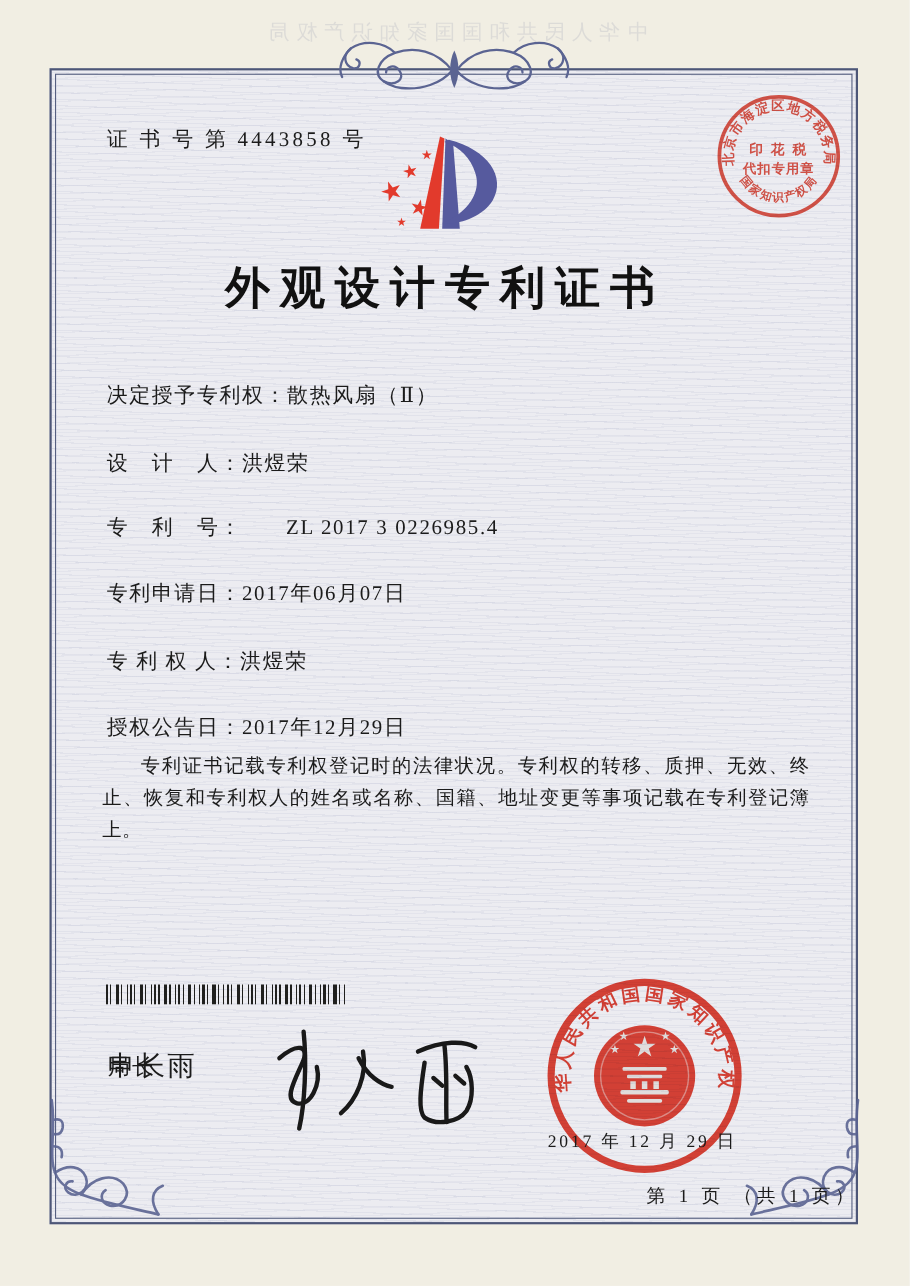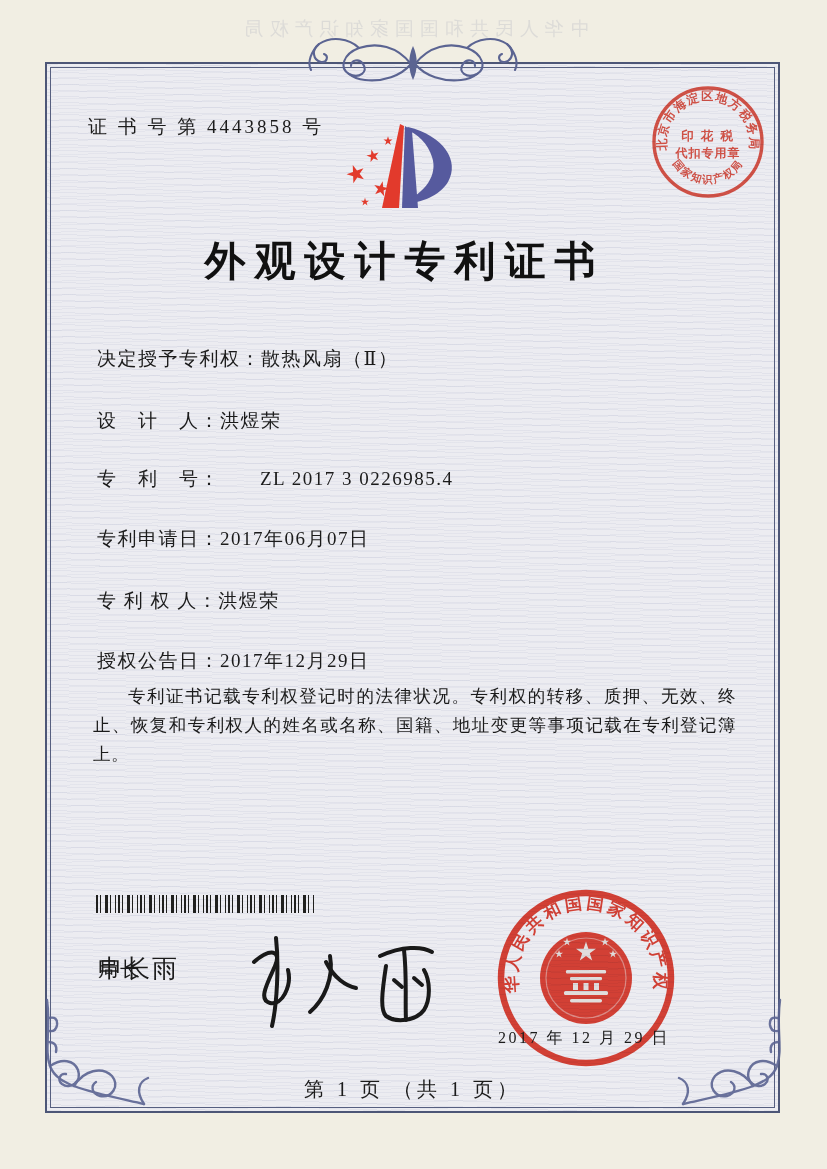--- a/index.html
+++ b/index.html
@@ -32,21 +32,21 @@
   }
   .frame-inner{
     position:absolute;inset:3px;
     border:1px solid #565f80;
     pointer-events:none;
   }
   .ornament{position:absolute;pointer-events:none;}
   .ornament svg{display:block;}
 
   .cert-number{
-    position:absolute;left:88px;top:114px;
+    position:absolute;left:97px;top:114px;
     font-size:19px;letter-spacing:3px;
   }
   .logo{position:absolute;left:338px;top:116px;}
   .title{
     position:absolute;left:45px;top:234px;width:719px;
     text-align:center;font-size:41px;font-weight:bold;
     letter-spacing:9px;color:#111;
   }
   .field{
     position:absolute;left:97px;
@@ -75,22 +75,22 @@
   .director-name{position:absolute;left:98px;top:952px;font-size:25px;letter-spacing:2px;}
   .signature{position:absolute;left:218px;top:922px;}
 
   .tax-stamp{position:absolute;left:648px;top:82px;opacity:.93;mix-blend-mode:multiply;}
   .office-seal{position:absolute;left:486px;top:878px;opacity:.95;mix-blend-mode:multiply;}
   .issue-date{
     position:absolute;left:498px;top:1028px;
     font-size:16px;letter-spacing:2.5px;z-index:5;white-space:nowrap;
   }
   .footer{
-    position:absolute;left:45px;top:1076px;width:735px;text-align:center;
-    font-size:20px;letter-spacing:4px;
+    position:absolute;left:45px;top:1076px;width:735px;text-align:right;
+    font-size:17px;letter-spacing:4px;
   }
 </style>
 </head>
 <body>
 
 <div class="ghost ghost1">中华人民共和国国家知识产权局</div>
 <div class="ghost ghost2">（12）外观设计专利</div>
 
 <div class="frame">
   <div class="frame-inner"></div>

